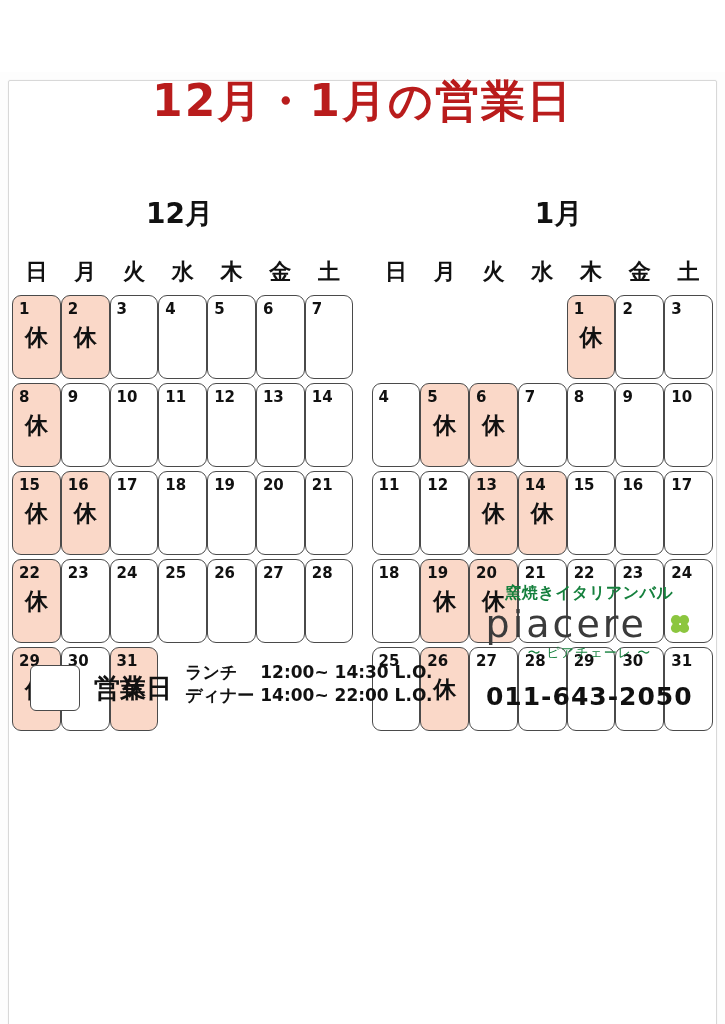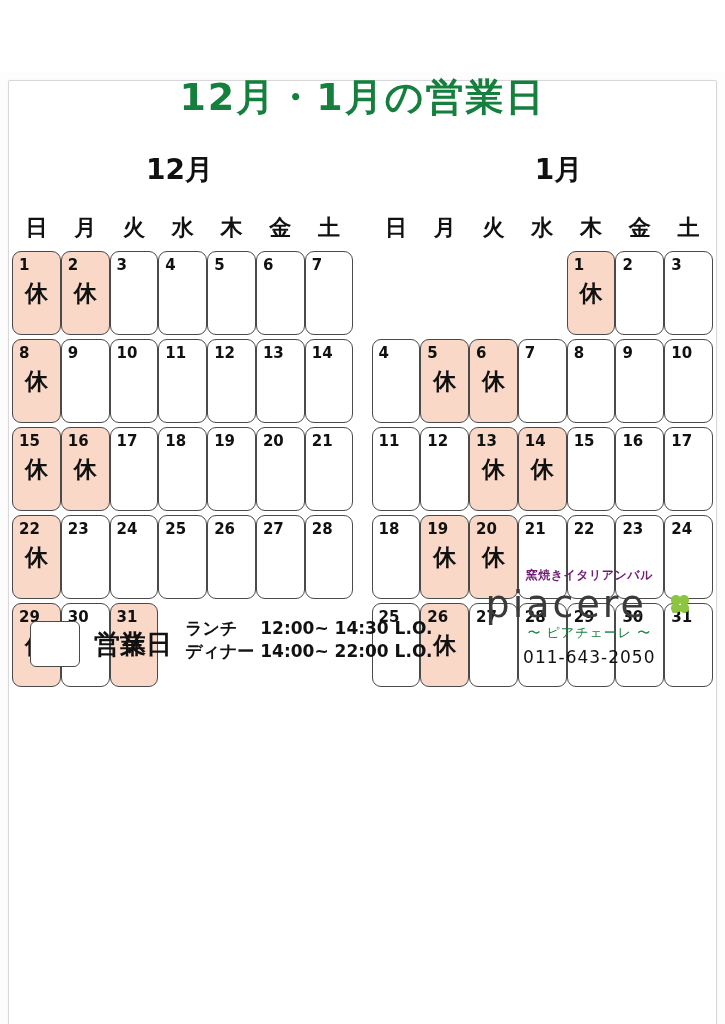--- a/index.html
+++ b/index.html
@@ -34,32 +34,32 @@
     box-shadow: 0 0 2px rgba(0,0,0,0.06);
   }
   .content {
     position: relative;
     z-index: 2;
   }
 
   
   .title {
     text-align: center;
-    font-size: 38px;
+    font-size: 44px;
     font-weight: 700;
     letter-spacing: 2px;
     margin-top: 72px;
-    color: #15803d;
+    color: #b91c1c;
     font-family: "DejaVu Sans", "Liberation Sans", sans-serif;
   }
 
   
   .months-head {
     display: flex;
-    margin-top: 28px;
+    margin-top: 64px;
     padding-left: 13px;
   }
   .month-head {
     flex: 1;
     text-align: center;
     font-size: 28px;
     font-weight: 700;
     color: #111;
     font-family: "DejaVu Sans", "Liberation Sans", sans-serif;
   }
@@ -186,23 +186,23 @@
   }
   .brand {
     text-align: center;
     display: flex;
     flex-direction: column;
     align-items: center;
     gap: 1px;
     padding-right: 6px;
   }
   .brand-tag {
-    font-size: 12px;
-    font-weight: 700;
-    color: #701a75;
+    font-size: 16px;
+    font-weight: 700;
+    color: #15803d;
     letter-spacing: 0.5px;
     font-family: "DejaVu Sans", "Liberation Sans", sans-serif;
     text-align: right;
   }
   .brand-name-row {
     display: flex;
     align-items: center;
     gap: 20px;
   }
   .brand-name {
@@ -218,25 +218,25 @@
     position: relative;
     display: inline-block;
   }
   .brand-sub {
     font-size: 13px;
     color: #15803d;
     letter-spacing: 1px;
     font-family: "DejaVu Sans", "Liberation Sans", sans-serif;
   }
   .brand-tel {
-    font-size: 17px;
-    font-weight: 400;
+    font-size: 25px;
+    font-weight: 700;
     color: #111;
     letter-spacing: 1px;
-    margin-top: 4px;
+    margin-top: 19px;
     font-family: "DejaVu Sans", "Liberation Sans", sans-serif;
   }
 </style>
 </head>
 <body>
 
 <div class="page">
   <div class="sheet-border"></div>
 
   <div class="content">

